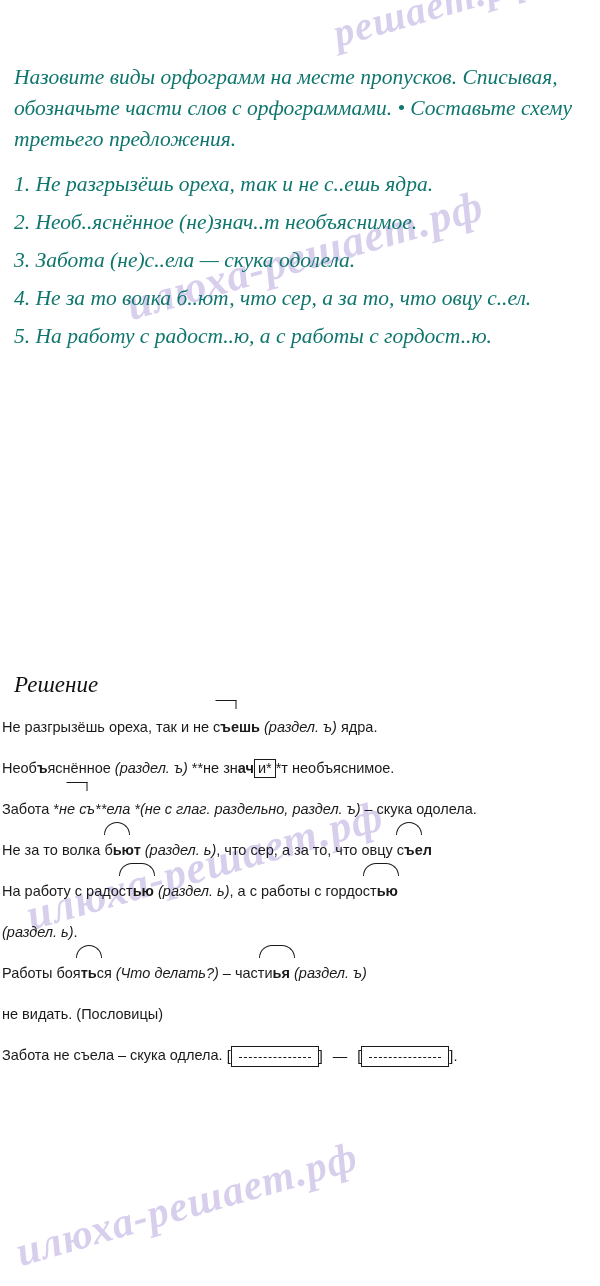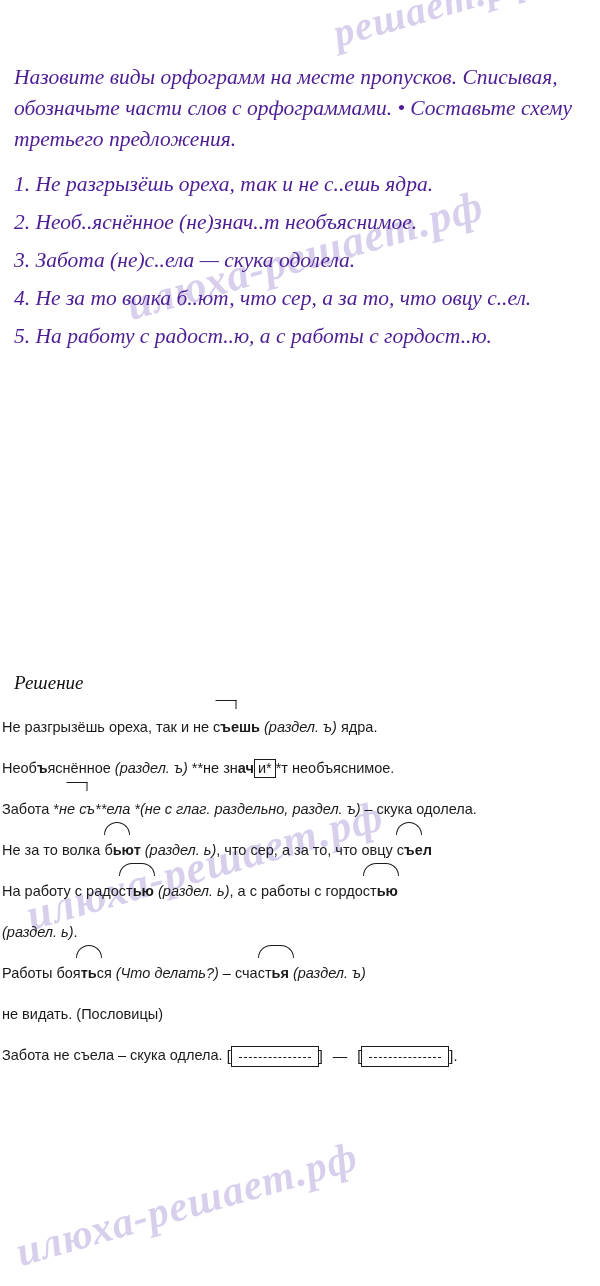--- a/index.html
+++ b/index.html
@@ -46,31 +46,31 @@
   }
   
   .task {
     position: absolute;
     top: 62px;
     left: 14px;
     width: 578px;
     font-style: italic;
     font-size: 21.5px;
     line-height: 31px;
-    color: #4c1d95;
+    color: #0f766e;
   }
   .task p { margin: 0 0 7px 0; }
   .task .intro { margin-bottom: 14px; }
 
   
   .solution-head {
     position: absolute;
     top: 672px;
     left: 14px;
-    font-size: 19px;
+    font-size: 23px;
     font-style: italic;
     color: #111;
   }
   
   .solution {
     position: absolute;
     top: 712px;
     left: 2px;
     width: 575px;
     font-family: "Liberation Sans", sans-serif;
@@ -184,21 +184,21 @@
     </p>
 
     <p>
       <span>На работу с радост</span><span class="arc wide bld"><span class="g"></span><span>ь</span></span><span class="bld">ю </span><span class="it">(раздел. ь)</span><span>, а с работы с гордост</span><span class="arc wide bld"><span class="g"></span><span>ь</span></span><span class="bld">ю</span>
     </p>
     <p>
       <span class="it">(раздел. ь)</span><span>.</span>
     </p>
 
     <p>
-      <span>Работы боя</span><span class="arc bld"><span class="g"></span><span>ть</span></span><span>ся </span><span class="it">(Что делать?)</span><span> – счаст</span><span class="arc wide bld"><span class="g"></span><span>ь</span></span><span class="bld">я </span><span class="it">(раздел. ъ)</span>
+      <span>Работы боя</span><span class="arc bld"><span class="g"></span><span>ть</span></span><span>ся </span><span class="it">(Что делать?)</span><span> – части</span><span class="arc wide bld"><span class="g"></span><span>ь</span></span><span class="bld">я </span><span class="it">(раздел. ъ)</span>
     </p>
     <p>
       <span> не видать. (Пословицы)</span>
     </p>
 
     <p>
       <span>Забота не съела – скука одлела.</span>
       <span class="scheme">
         [<span class="sch-box dashed"><span class="dashes"></span></span>]
         <span class="dash-sep">—</span>

